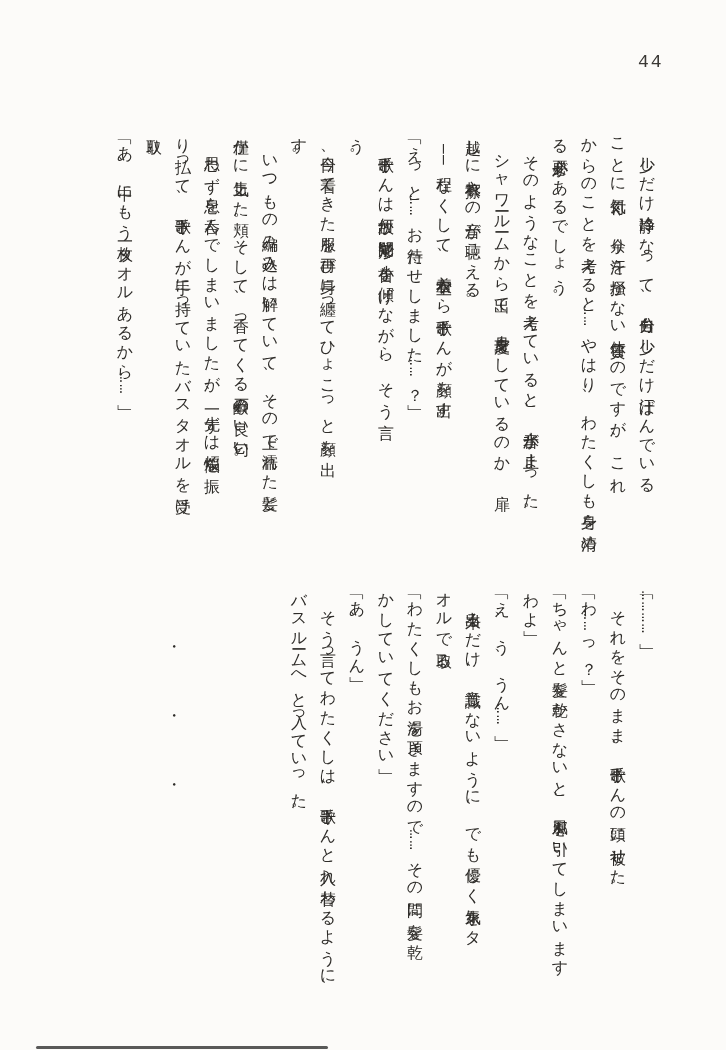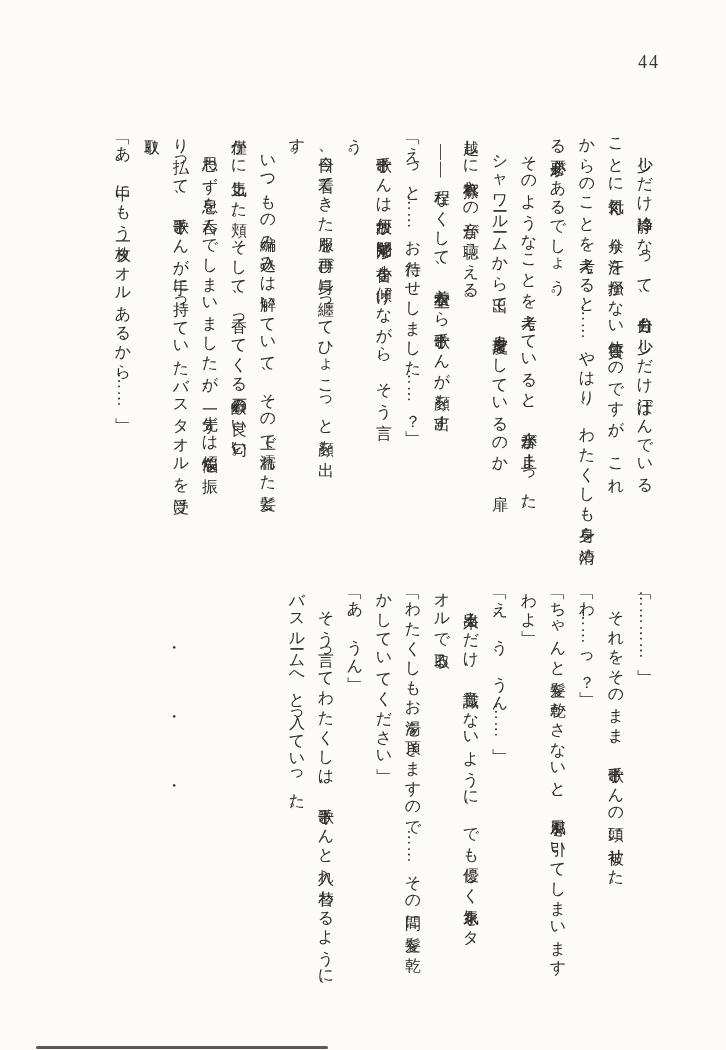--- a/index.html
+++ b/index.html
@@ -9,21 +9,21 @@
     width: 726px;
     height: 1050px;
     background: #ffffff;
   }
   .page {
     position: relative;
     width: 726px;
     height: 1050px;
     background: #fcfbf9;
     overflow: hidden;
-    font-family: Liberation Serif, serif;
+    font-family: Liberation Mono, monospace;
     color: #2e2c29;
   }
   .pagenum {
     position: absolute;
     left: 638px;
     top: 52px;
     font-size: 18px;
     letter-spacing: 2px;
     color: #3a3835;
   }

